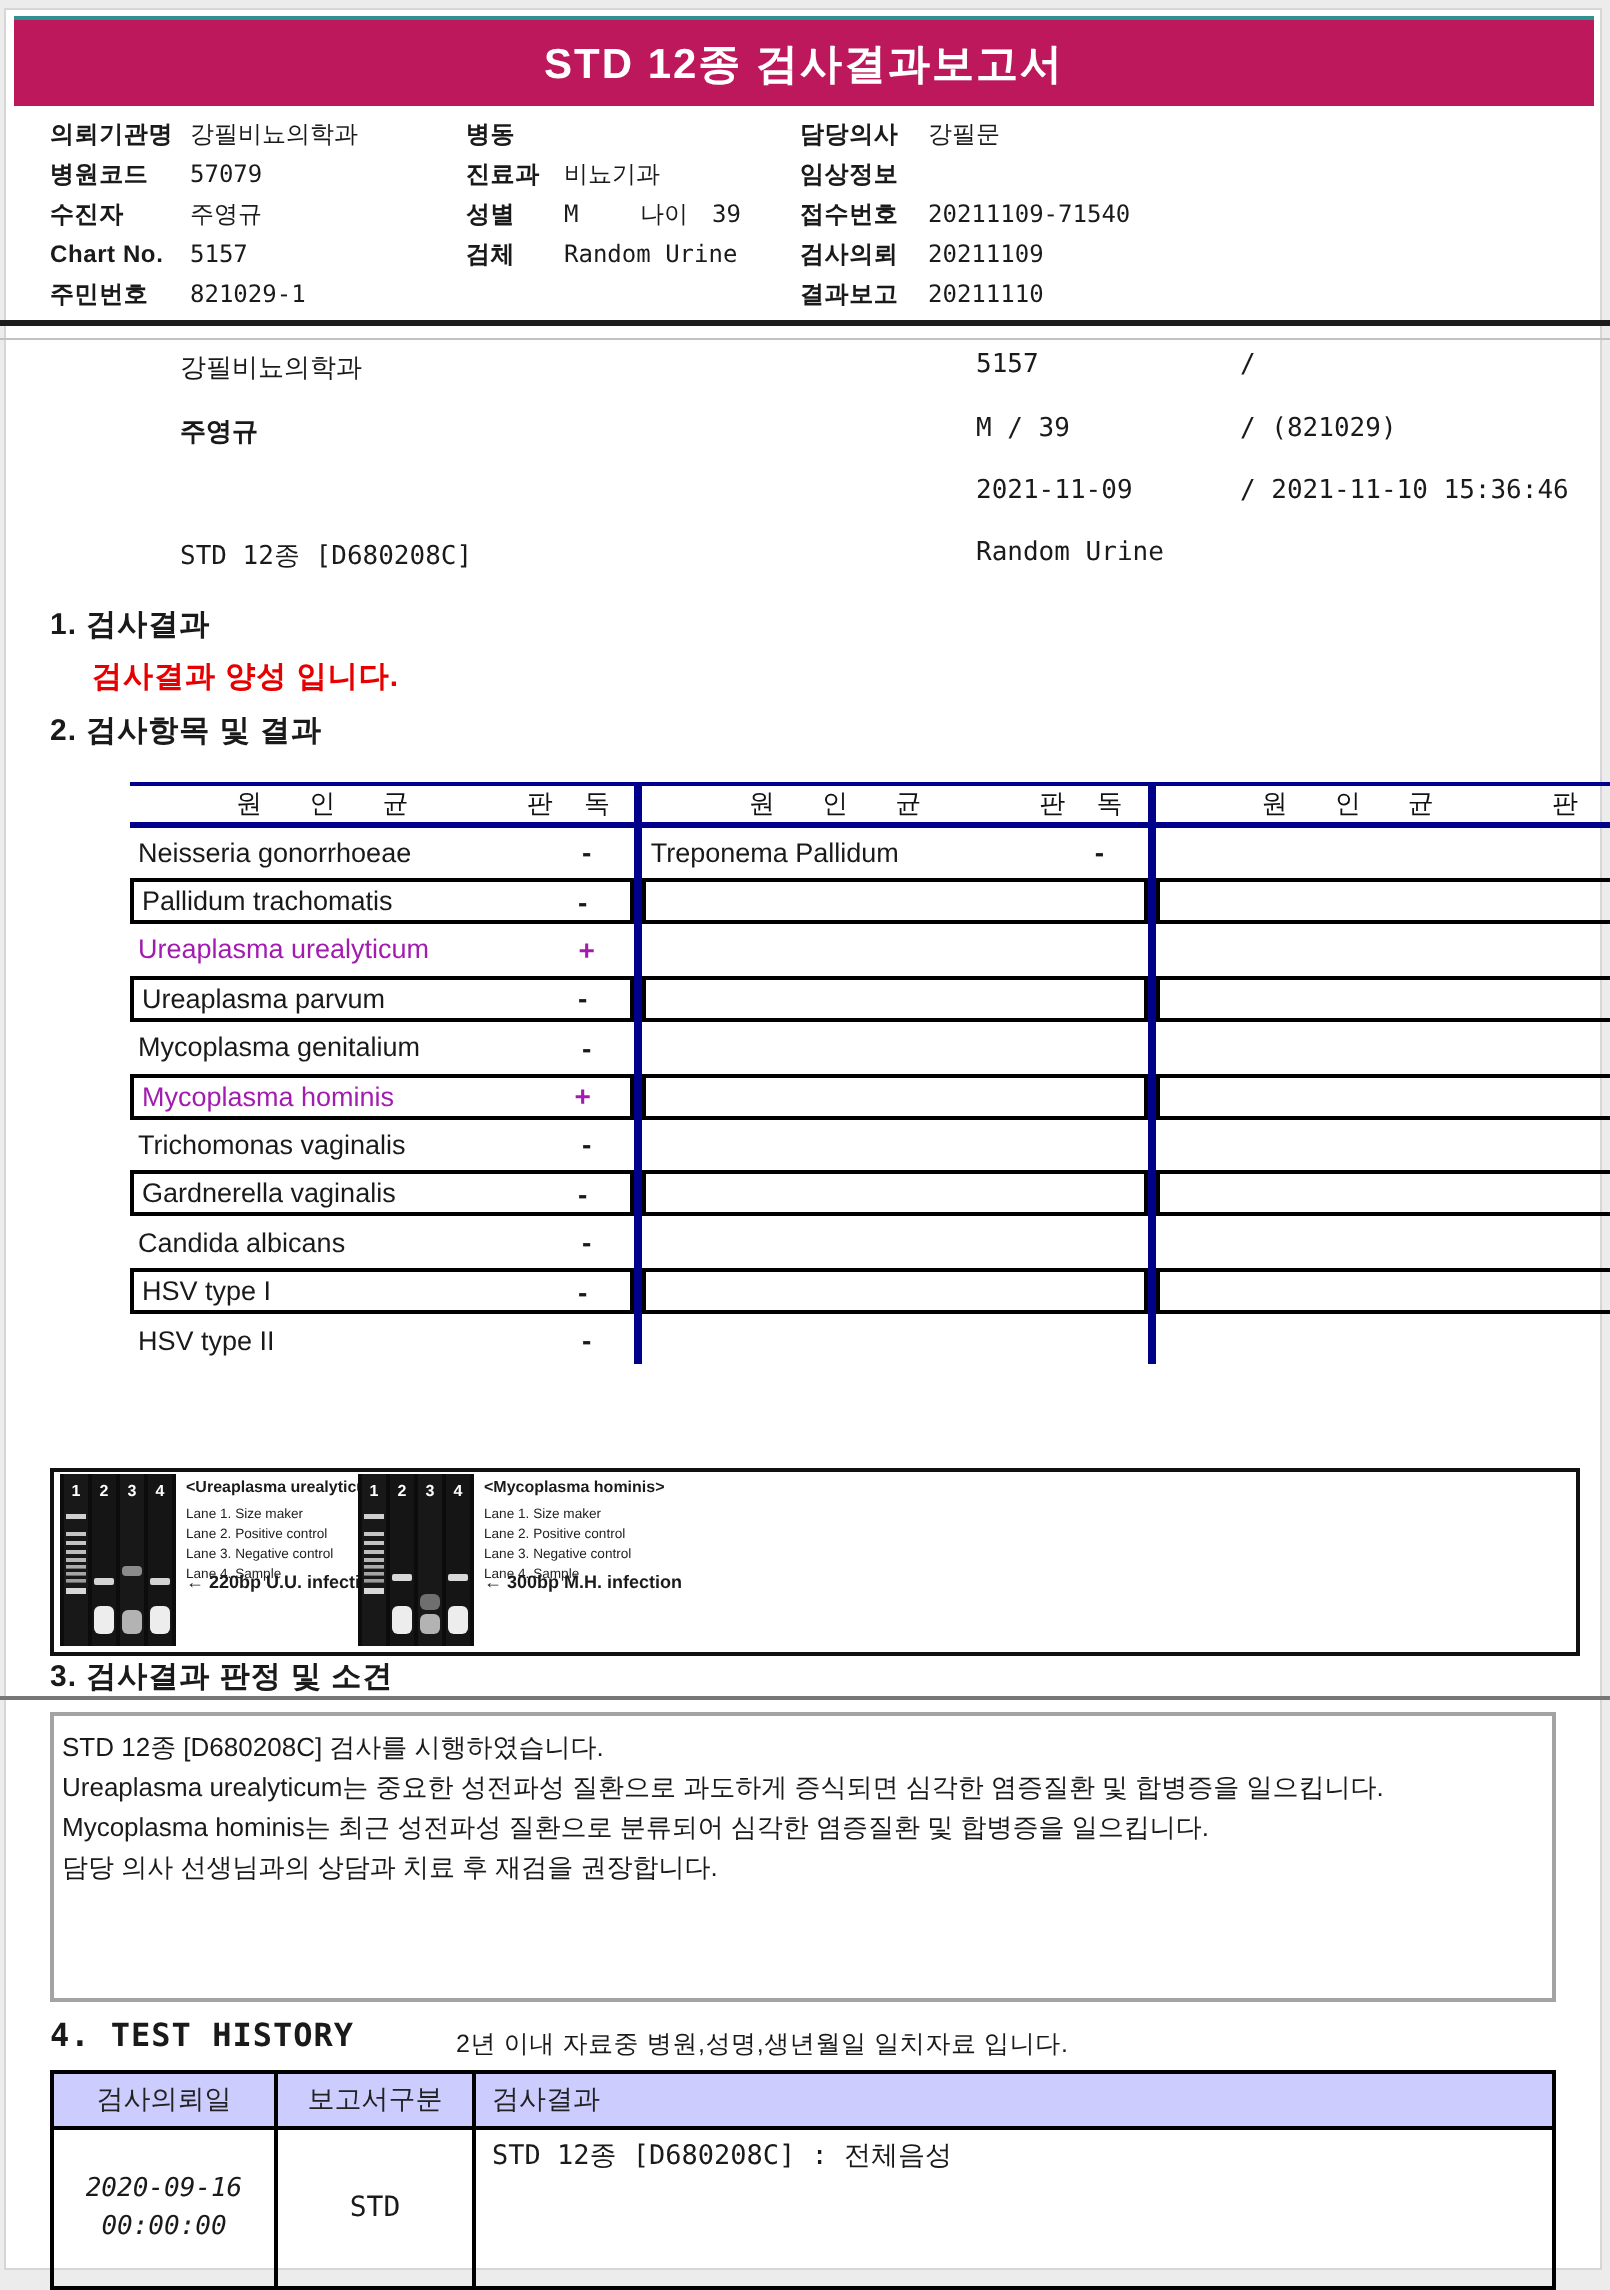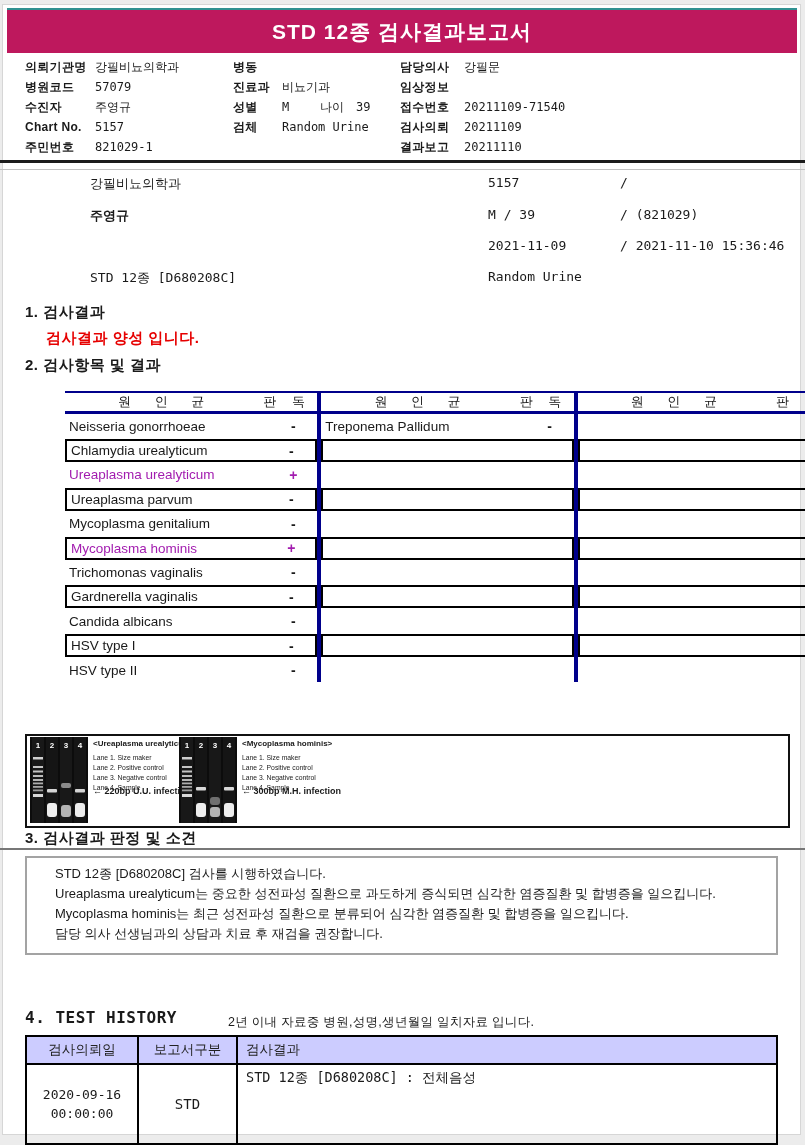--- a/index.html
+++ b/index.html
@@ -68,37 +68,37 @@
   .gel-panel{position:absolute;top:1px;height:88px;display:flex;}
   #gel-panel-1{left:3px;}
   #gel-panel-2{left:152px;}
   .gel-img{width:58px;height:86px;display:block;}
   .gel-text{margin-left:5px;width:160px;position:relative;}
   .gel-title{font-weight:bold;font-size:8px;margin-top:2px;white-space:nowrap;}
   .gel-legend{margin-top:5px;font-size:6.8px;line-height:1.45;color:#222;}
   .gel-band-label{position:absolute;left:0;top:49px;font-weight:bold;font-size:9px;white-space:nowrap;}
 
   .hr-s3{position:absolute;left:0;top:848px;width:805px;border-top:2px solid #777;}
-  .comment-box{position:absolute;left:25px;top:856px;width:753px;height:99px;
-    border:2px solid #a3a3a3;box-sizing:border-box;padding:6px 28px;
+  .comment-box{position:absolute;left:25px;top:856px;width:753px;height:145px;
+    border:2px solid #a3a3a3;box-sizing:border-box;padding:6px 4px;
     font-size:13px;line-height:1.55;}
 
   
   #h4{left:25px;top:1008px;font-family:"DejaVu Sans Mono","Liberation Mono",monospace;font-size:16px;}
   .history-note{position:absolute;left:228px;top:1014px;font-size:12.5px;letter-spacing:.3px;}
   .history-table{position:absolute;left:25px;top:1035px;width:753px;border-collapse:collapse;
     border:2px solid #000;table-layout:fixed;}
   .history-table th{background:#ccccff;border:2px solid #000;height:24px;
     font-size:13.5px;font-weight:normal;color:#222;}
   .history-table td{border:2px solid #000;height:70px;}
   .ht-c1{width:108px;}
   .ht-c2{width:95px;}
   th.ht-h3{text-align:left;padding-left:8px;}
   .ht-date{text-align:center;vertical-align:middle;
-    font-family:"DejaVu Sans Mono","Liberation Mono",monospace;font-size:13px;line-height:1.5;}
+    font-family:"DejaVu Sans Mono","Liberation Mono",monospace;font-size:13px;line-height:1.5;font-style:italic;}
   .ht-type{text-align:center;vertical-align:middle;
     font-family:"DejaVu Sans Mono","Liberation Mono",monospace;font-size:14px;}
   .ht-result{vertical-align:top;padding:4px 8px;font-size:13.5px;
     font-family:"DejaVu Sans Mono","Liberation Mono",monospace;}
 </style>
 </head>
 <body>
 
 <div class="page"></div>
 
@@ -203,21 +203,21 @@
     <div class="rt-group">
       <div class="rt-head">
         <span class="rt-head-name">원 인 균</span>
         <span class="rt-head-res">판 독</span>
       </div>
       <div class="rt-row">
         <span class="rt-name">Neisseria gonorrhoeae</span>
         <span class="rt-res">-</span>
       </div>
       <div class="rt-row boxed">
-        <span class="rt-name">Chlamydia urealyticum</span>
+        <span class="rt-name">Pallidum trachomatis</span>
         <span class="rt-res">-</span>
       </div>
       <div class="rt-row pos">
         <span class="rt-name">Ureaplasma urealyticum</span>
         <span class="rt-res">+</span>
       </div>
       <div class="rt-row boxed">
         <span class="rt-name">Ureaplasma parvum</span>
         <span class="rt-res">-</span>
       </div>

